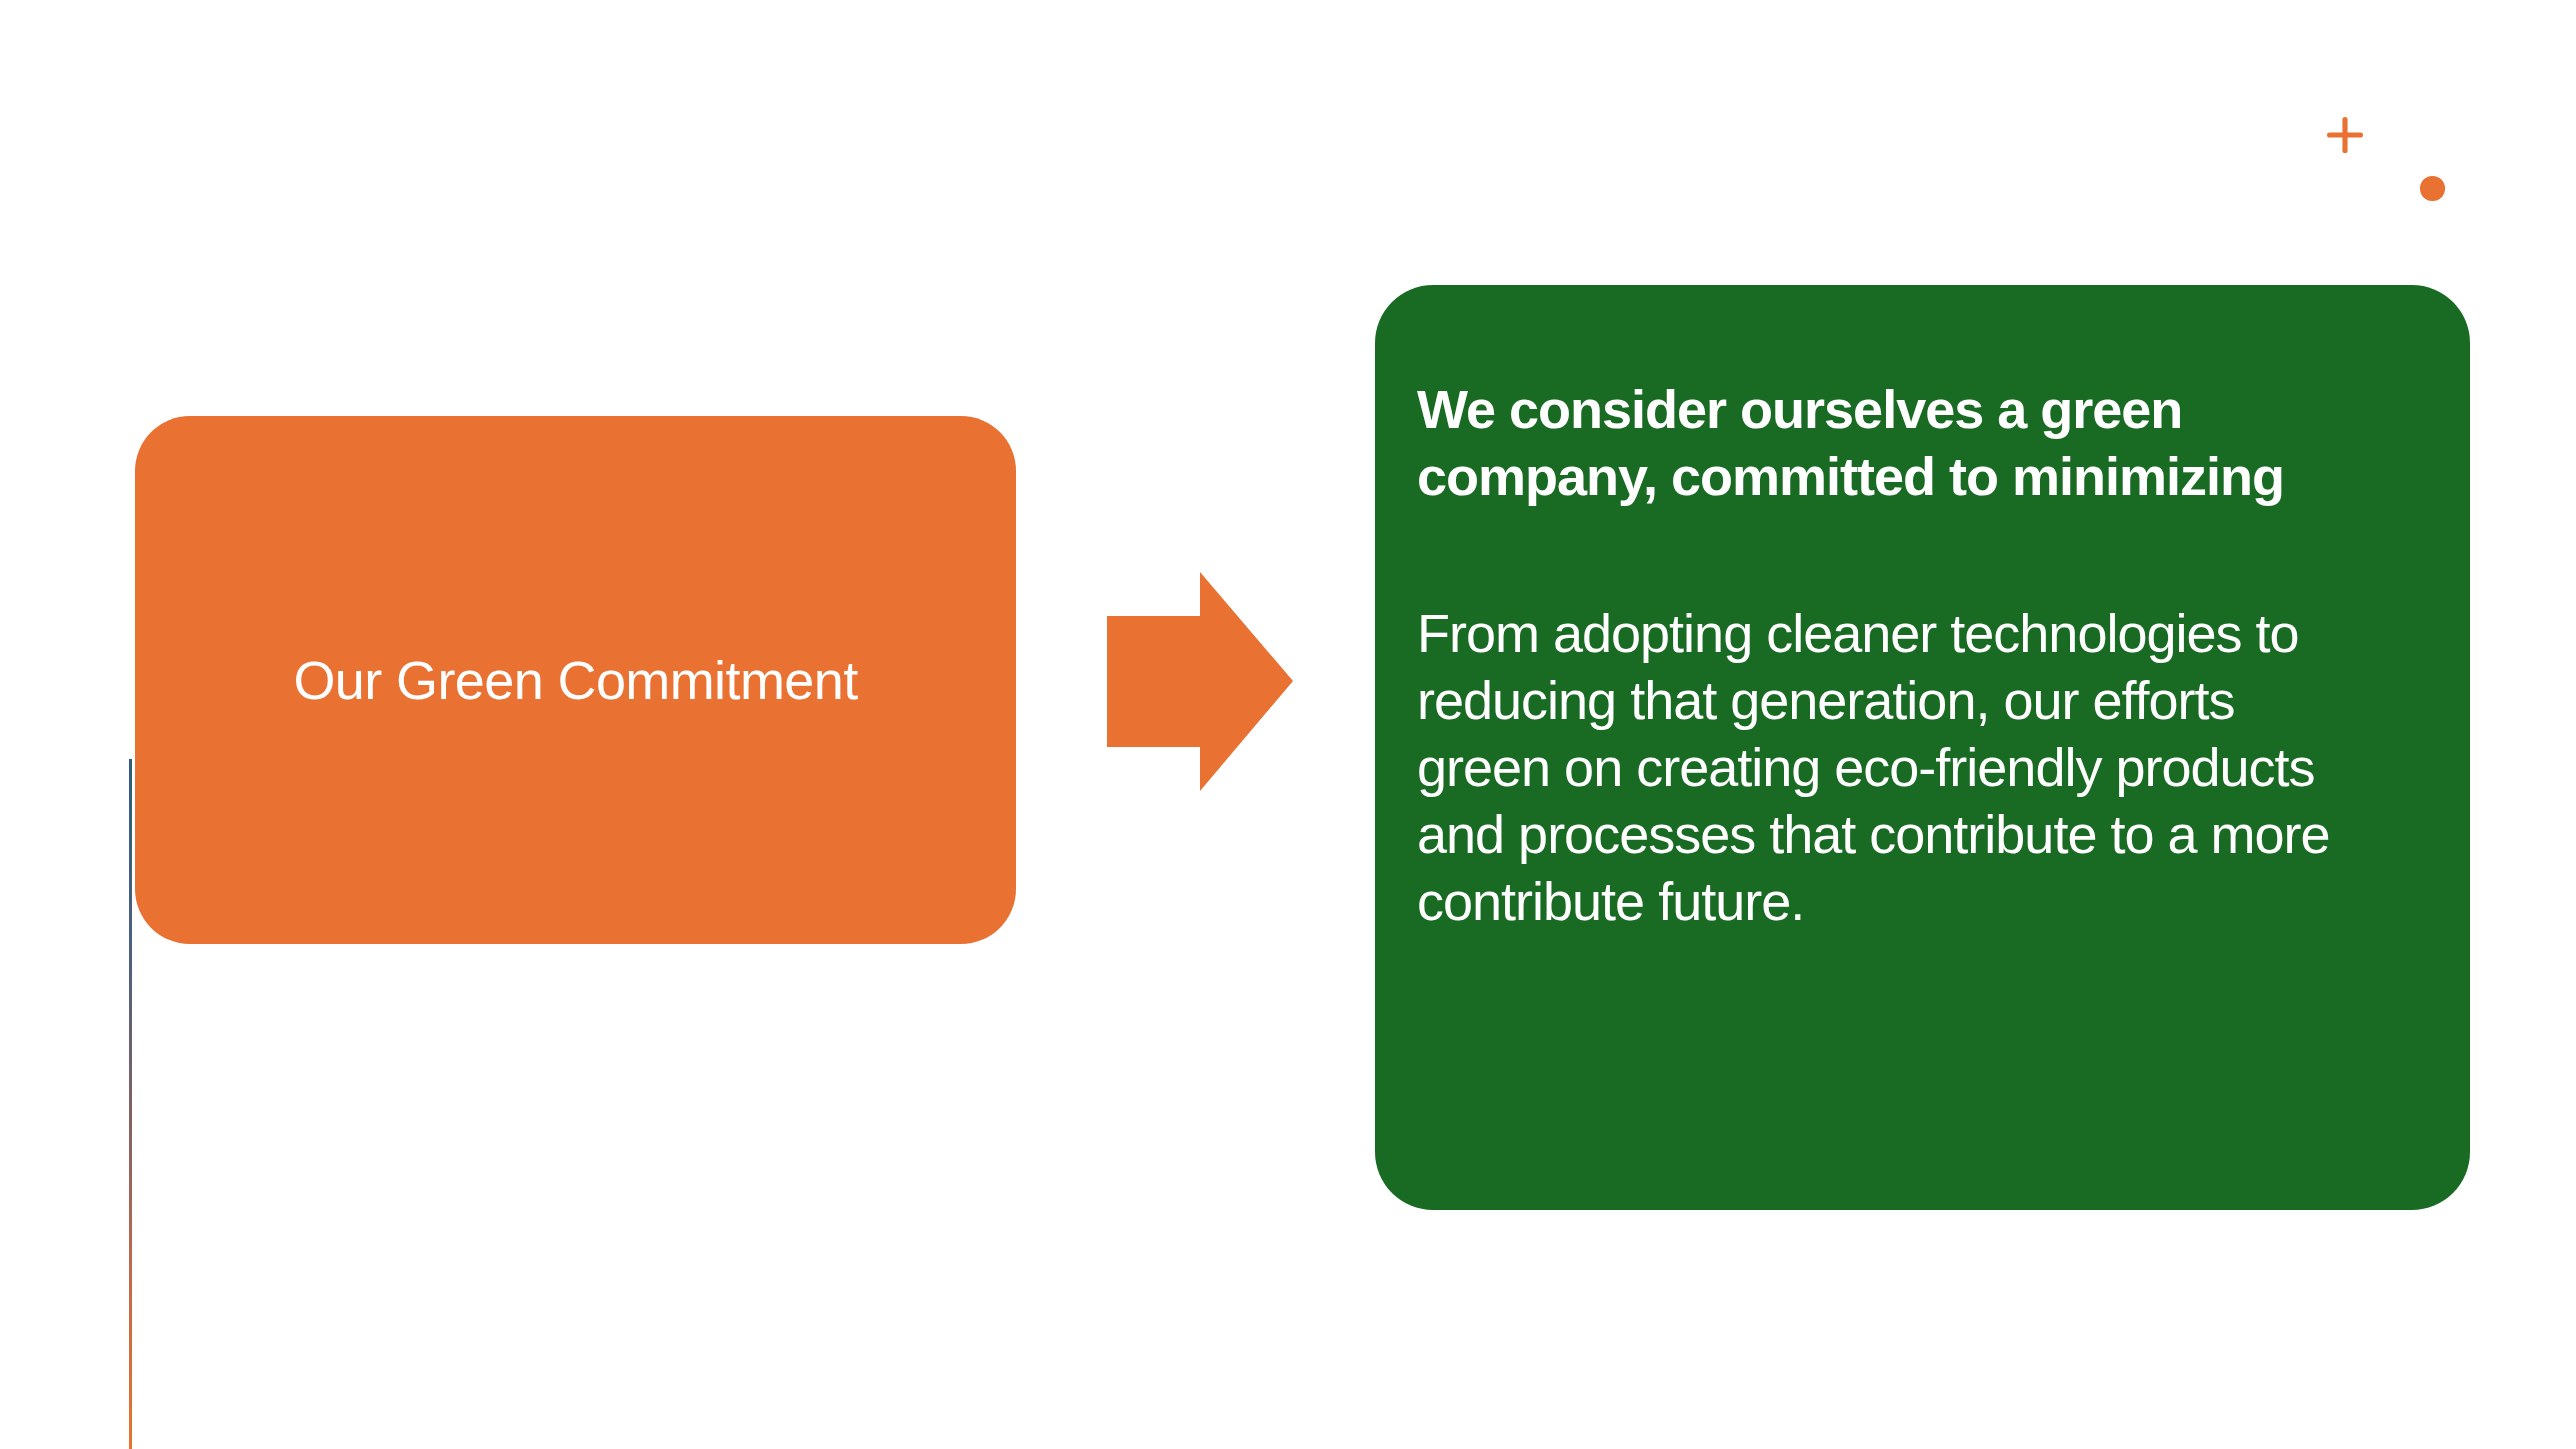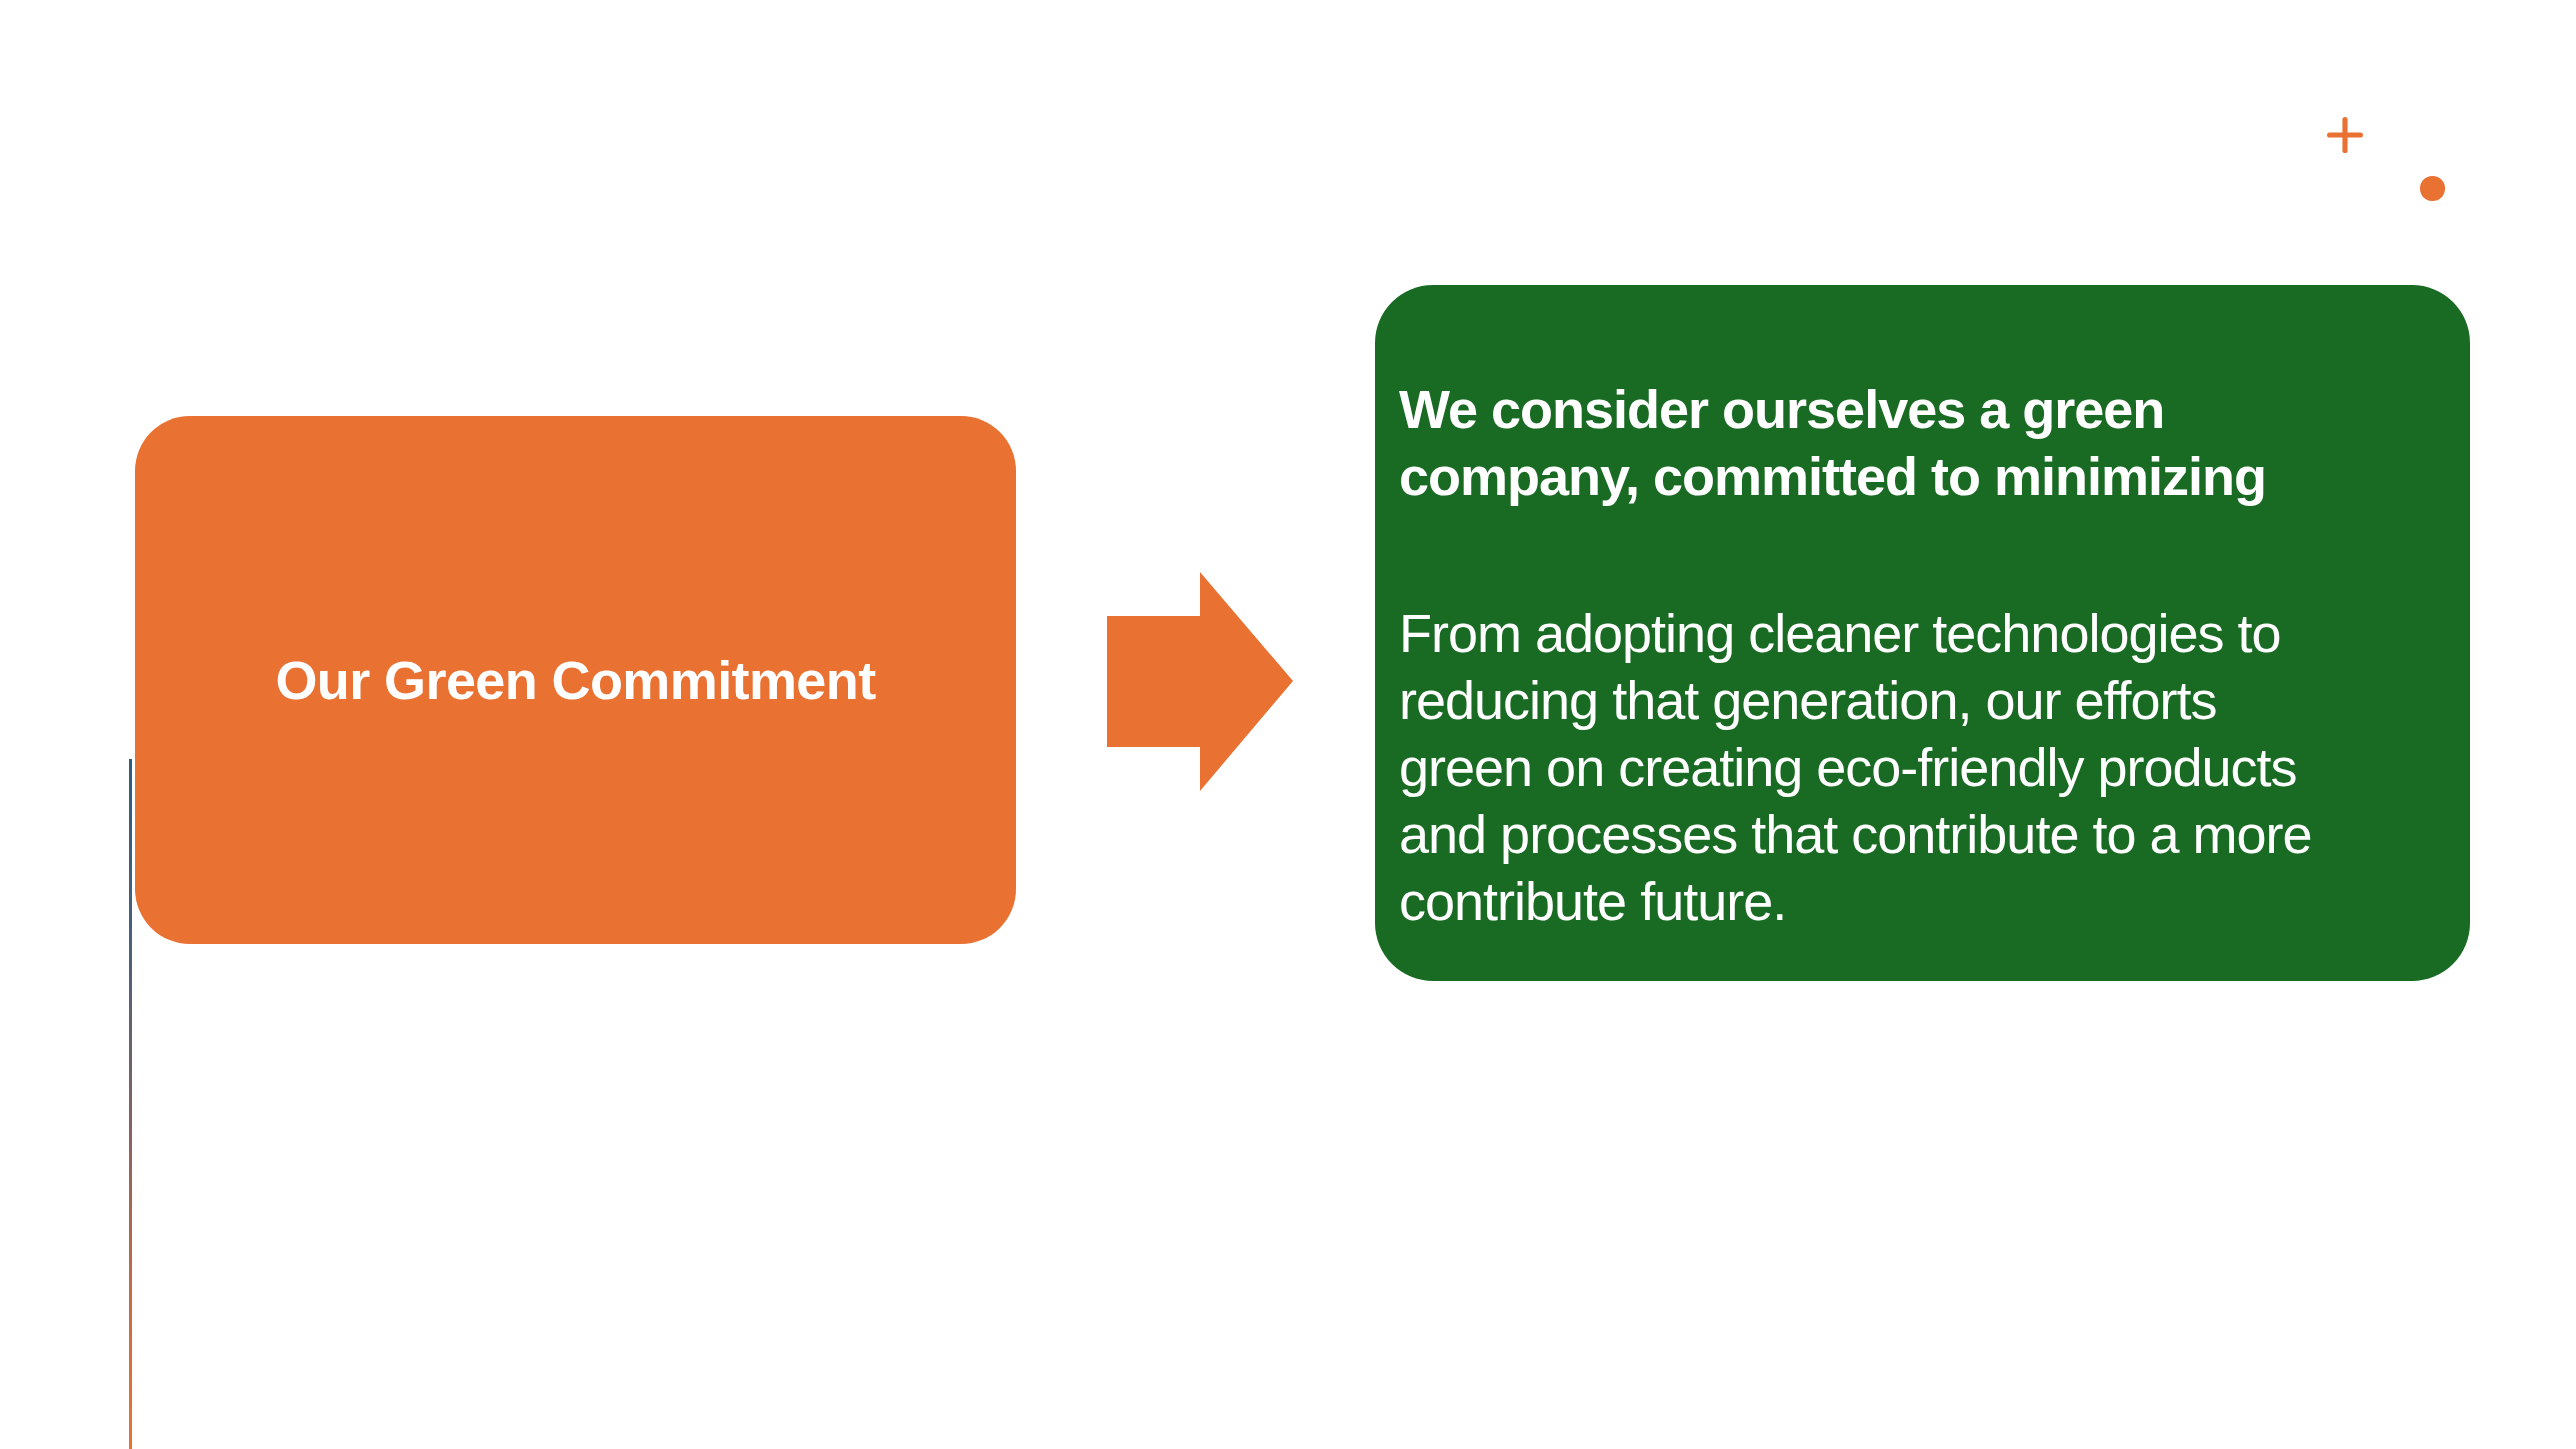--- a/index.html
+++ b/index.html
@@ -38,43 +38,43 @@
     height: 528px;
     background: var(--orange, #E97132);
     border-radius: 55px;
     display: flex;
     align-items: center;
     justify-content: center;
   }
   .title-text {
     color: var(--text_on_color, #ffffff);
     font-size: 54px;
-    font-weight: 700;
+    font-weight: 400;
     letter-spacing: -0.6px;
     white-space: nowrap;
   }
   .arrow-right {
     position: absolute;
     left: 1107px;
     top: 572px;
     width: 186px;
     height: 219px;
     background: var(--orange, #E97132);
     clip-path: polygon(0px 44px, 93px 44px, 93px 0px, 186px 109px, 93px 219px, 93px 175px, 0px 175px);
   }
   .description-box {
     position: absolute;
     left: 1375px;
     top: 285px;
     width: 1095px;
-    height: 696px;
+    height: 925px;
     background: var(--green, #196B24);
     border-radius: 58px;
     box-sizing: border-box;
-    padding: 91px 26px 0 24px;
+    padding: 91px 26px 0 42px;
     color: var(--text_on_color, #ffffff);
   }
   .para { font-size: 54px; line-height: 67px; letter-spacing: -1px; }
   .para-bold { font-weight: 700; }
   .para-regular { font-weight: 400; margin-top: 90px; }
   .text-line { white-space: nowrap; }
   .plus-icon {
     position: absolute;
     left: 2327px;
     top: 117px;

